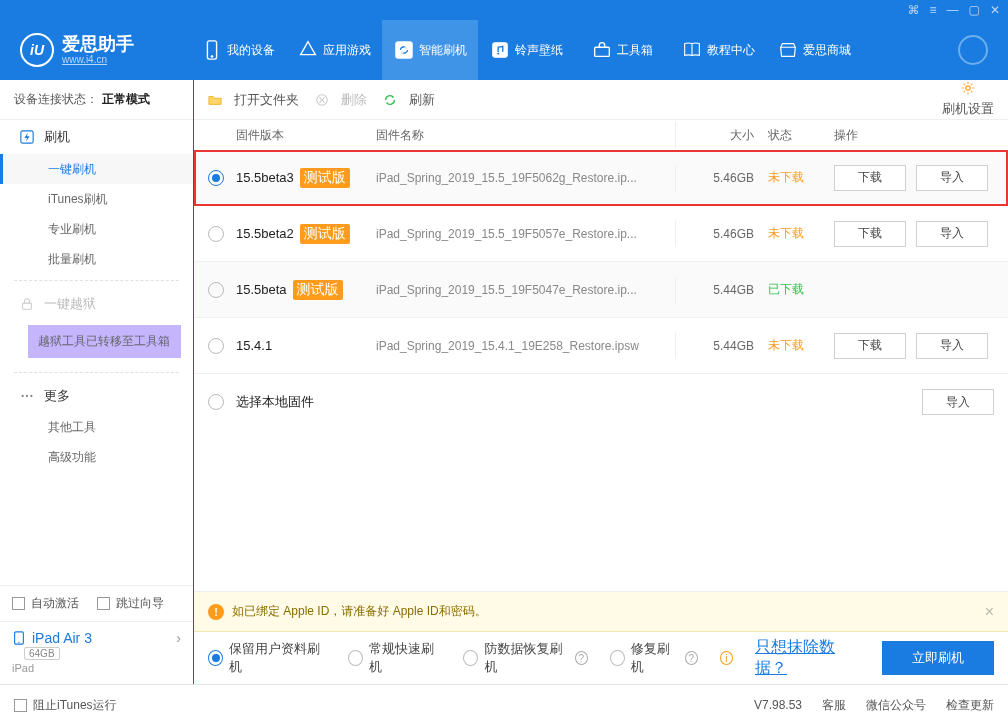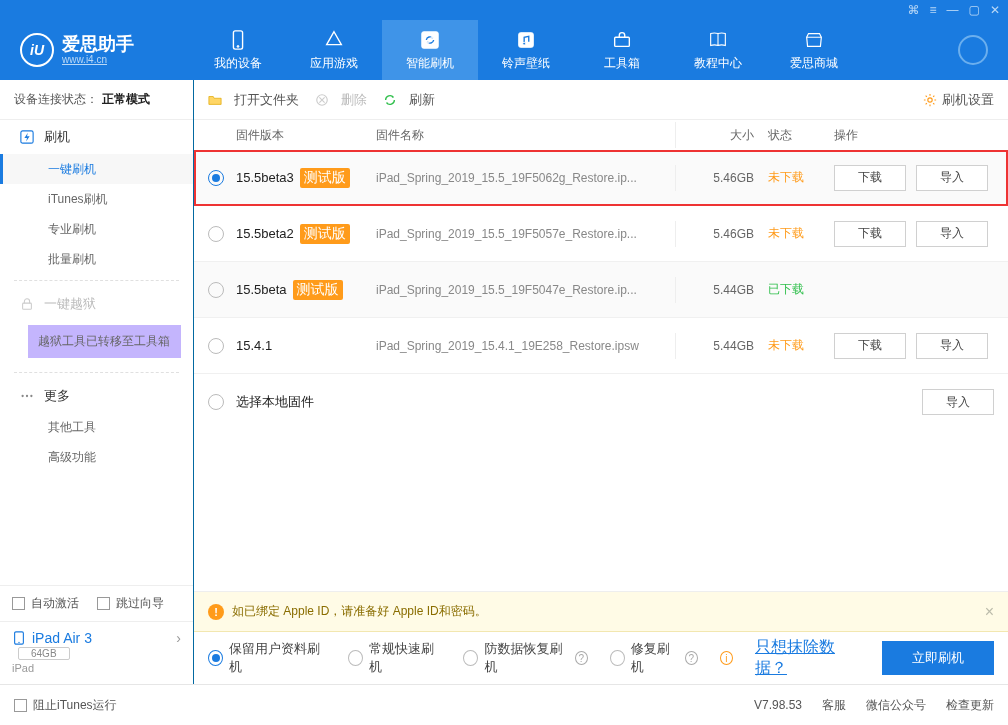--- a/index.html
+++ b/index.html
@@ -7,50 +7,50 @@
 
 .titlebar { height: 20px; background: #1a7be0; display: flex; justify-content: flex-end; align-items: center; padding: 0 8px; gap: 10px; }
 .titlebar span { color: #b9d8f6; font-size: 12px; cursor: pointer; }
 
 .header { height: 60px; background: #1a7be0; display: flex; align-items: center; padding: 0 20px; }
 .logo-block { display: flex; align-items: center; gap: 8px; width: 170px; }
 .logo-circle { width: 34px; height: 34px; border-radius: 50%; border: 2px solid #fff; display: flex; align-items: center; justify-content: center; color: #fff; font-weight: bold; font-size: 14px; font-style: italic; }
 .logo-text { color: #fff; font-size: 18px; font-weight: bold; line-height: 1.1; }
 .logo-sub { color: #b9d8f6; font-size: 10px; text-decoration: underline; }
 .nav { display: flex; flex: 1; justify-content: flex-start; }
-.nav-item { display: flex; flex-direction: column; align-items: center; justify-content: center; width: 96px; height: 60px; color: #fff; font-size: 12px; cursor: pointer; gap: 4px; }
+.nav-item { display: flex; flex-direction: row; align-items: center; justify-content: center; width: 96px; height: 60px; color: #fff; font-size: 12px; cursor: pointer; gap: 4px; }
 .nav-item.active { background: #3f94e8; }
 .nav-icon { width: 22px; height: 22px; display: flex; align-items: center; justify-content: center; }
 .nav-icon svg { width: 22px; height: 22px; fill: #fff; stroke: #fff; }
 .dl-circle { width: 30px; height: 30px; border: 2px solid #6bafee; border-radius: 50%; display: flex; align-items: center; justify-content: center; margin-left: 10px; }
 .dl-circle svg { width: 14px; height: 14px; fill: #6bafee; }
 
 .body { display: flex; height: 604px; }
 .sidebar { width: 194px; border-right: 1px solid #0369a1; display: flex; flex-direction: column; }
 .status-row { height: 40px; display: flex; align-items: center; padding: 0 14px; border-bottom: 1px solid #eee; font-size: 12px; color: #555; }
 .status-row b { color: #222; margin-left: 4px; }
 .side-item { display: flex; align-items: center; height: 34px; padding-left: 20px; font-size: 13px; color: #333; cursor: pointer; gap: 10px; }
 .side-item.cat { font-weight: 500; }
 .side-sub { padding-left: 48px; height: 30px; display: flex; align-items: center; font-size: 12px; color: #666; cursor: pointer; }
 .side-sub.active { color: #1a7be0; border-left: 3px solid #1a7be0; padding-left: 45px; background: #f7f7f7; }
 .side-note { margin: 4px 12px 8px 28px; background: #c4b5fd; padding: 8px 10px; font-size: 12px; color: #666; line-height: 1.4; }
 .side-sep { margin: 6px 14px; border-top: 1px dashed #e0e0e0; }
 .side-bottom { margin-top: auto; }
 .auto-activate { height: 36px; border-top: 1px solid #eee; display: flex; align-items: center; padding: 0 12px; gap: 6px; font-size: 12px; color: #555; }
 .device-box { border-top: 1px solid #eee; padding: 8px 12px 10px; }
 .device-name { color: #1a7be0; font-size: 14px; font-weight: 500; display: flex; align-items: center; gap: 6px; }
-.device-cap { display: inline-block; border: 1px solid #ccc; border-radius: 2px; font-size: 10px; color: #888; padding: 0 12px; margin-left: 6px; text-align: right; }
+.device-cap { display: inline-block; border: 1px solid #ccc; border-radius: 2px; font-size: 10px; color: #888; padding: 0 4px; margin-left: 12px; text-align: right; }
 .device-type { color: #999; font-size: 11px; margin-top: 2px; }
 .dev-more { margin-left: auto; color: #999; font-size: 14px; }
 
 .main { flex: 1; display: flex; flex-direction: column; }
 .toolbar { height: 40px; border-bottom: 1px solid #eee; display: flex; align-items: center; padding: 0 14px; gap: 16px; }
 .tool-btn { display: flex; align-items: center; gap: 12px; font-size: 13px; color: #555; cursor: pointer; }
 .tool-btn.disabled { color: #bbb; }
-.tool-right { margin-left: auto; display: flex; align-items: center; gap: 5px; color: #555; font-size: 13px; }
+.tool-right { margin-left: auto; display: flex; align-items: center; gap: 5px; color: #555; font-size: 13px; flex-direction: column; }
 
 .list-head { height: 30px; display: flex; align-items: center; padding: 0 14px; font-size: 12px; color: #666; }
 .col-sel { width: 28px; }
 .col-ver { width: 140px; }
 .col-name { flex: 1; padding-right: 10px; }
 .col-size { width: 70px; text-align: right; }
 .col-status { width: 70px; padding-left: 14px; }
 .col-ops { width: 170px; padding-left: 10px; }
 
 .row { height: 56px; display: flex; align-items: center; padding: 0 14px; border-bottom: 1px solid #f0f0f0; font-size: 12px; }

